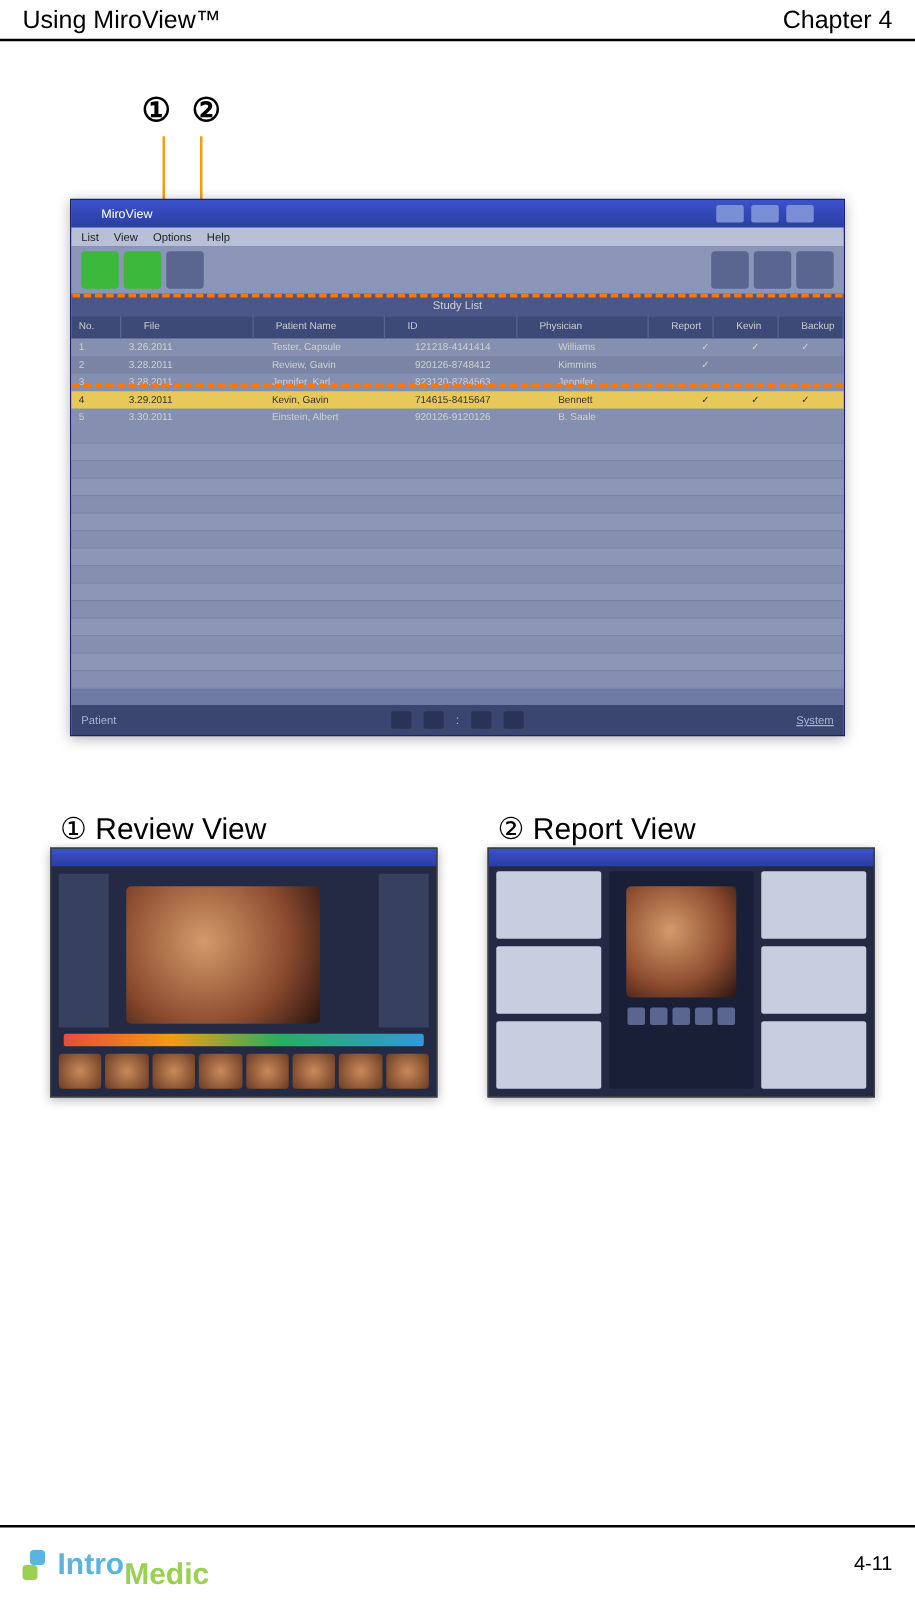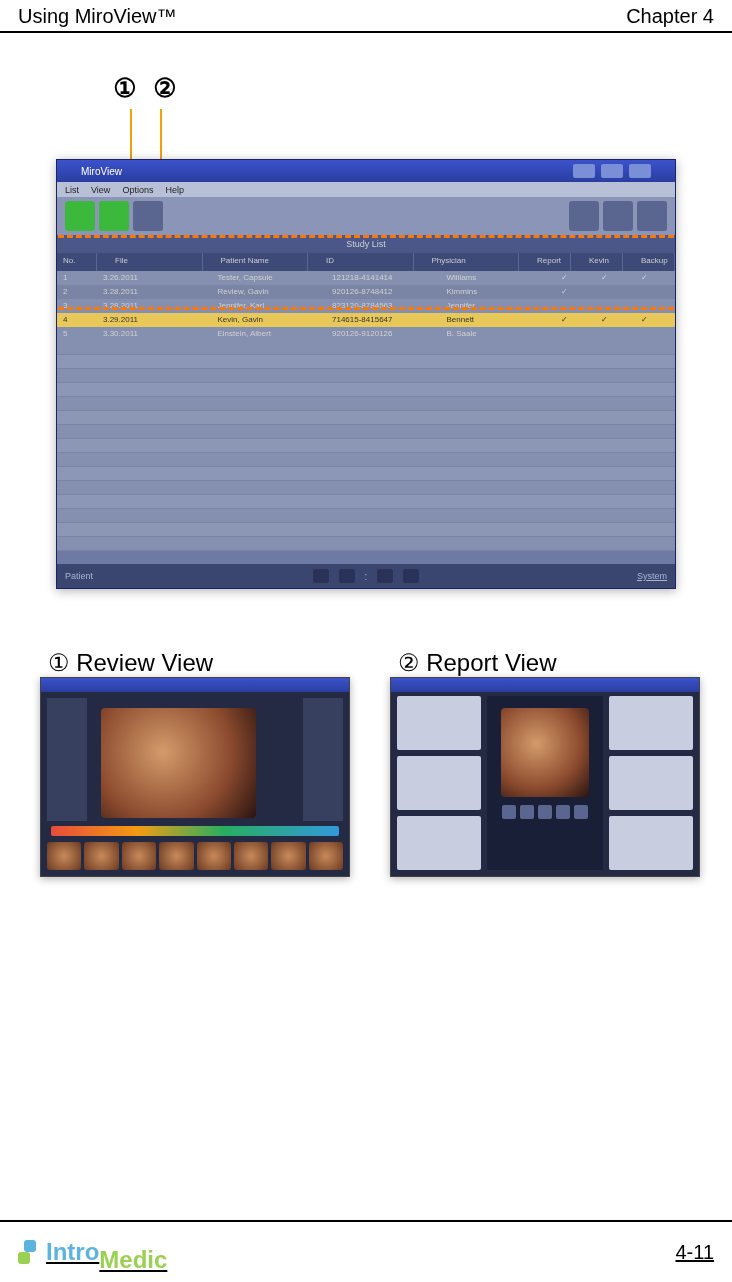--- a/index.html
+++ b/index.html
@@ -276,21 +276,20 @@
     .rc-btn { width: 14px; height: 14px; background: #5a6690; border-radius: 2px; }
 
     .page-footer {
       position: absolute;
       bottom: 0; left: 0; right: 0;
       border-top: 2px solid #000;
       display: flex;
       justify-content: space-between;
       align-items: center;
       padding: 8px 18px;
-      text-decoration: underline;
     }
     .logo {
       display: flex;
       align-items: center;
       font-size: 24px;
       font-weight: bold;
     }
     .logo-icon {
       width: 24px; height: 24px;
       position: relative;
@@ -299,21 +298,21 @@
     .logo-icon::before, .logo-icon::after {
       content: '';
       position: absolute;
       width: 12px; height: 12px;
       border-radius: 3px;
     }
     .logo-icon::before { background: #5bb4e0; top: 0; left: 6px; }
     .logo-icon::after { background: #9bd152; bottom: 0; left: 0; }
     .logo-intro { color: #5bb4e0; }
     .logo-medic { color: #9bd152; margin-top: 16px; }
-    .page-num { font-size: 20px; margin-left: 16px; }
+    .page-num { font-size: 16px; margin-left: 16px; }
   </style>
 </head>
 <body>
 
 <div class="page-header">
   <span>Using MiroView™</span>
   <span>Chapter 4</span>
 </div>
 
 <div class="page-content">

